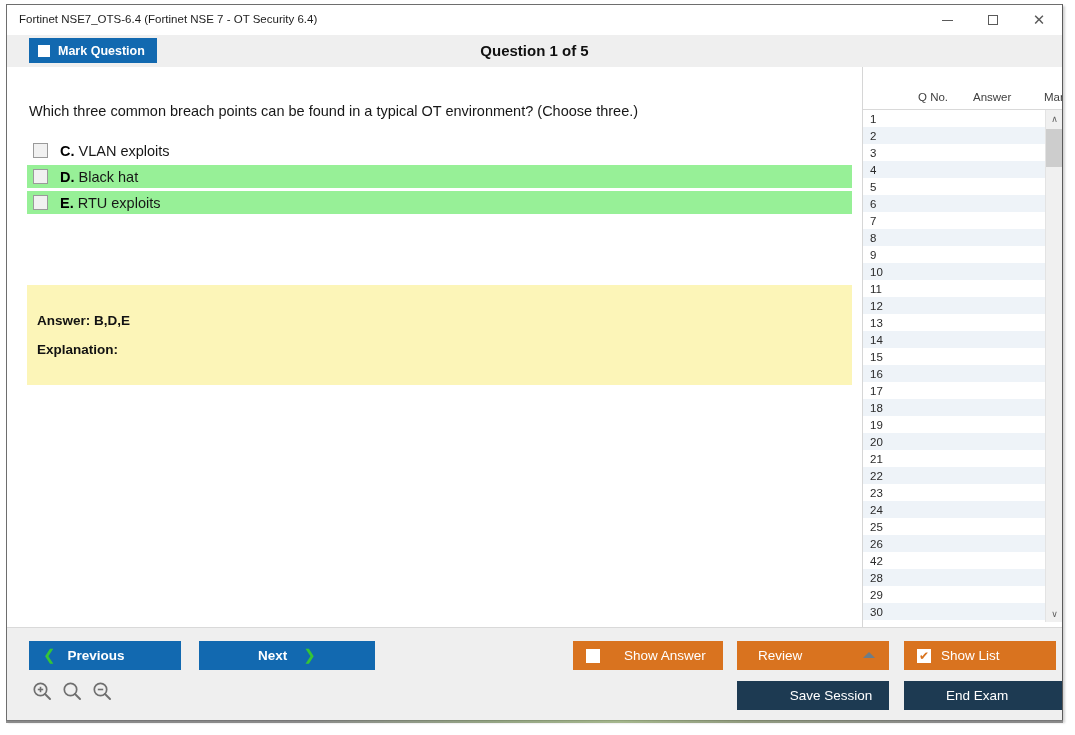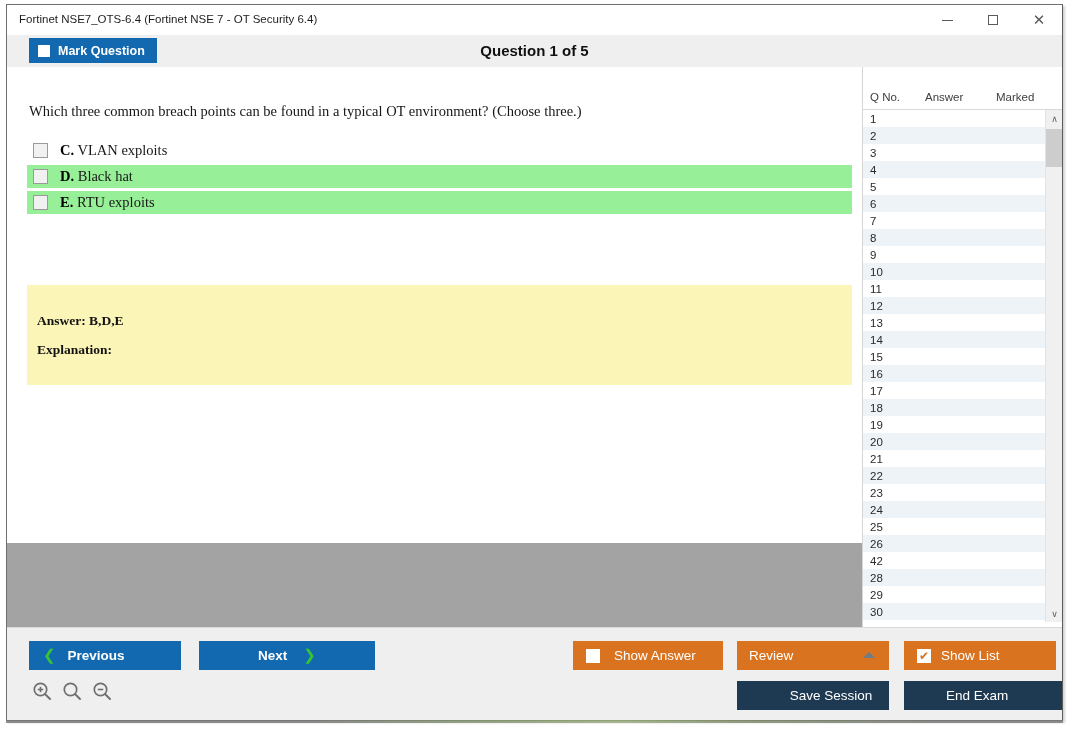--- a/index.html
+++ b/index.html
@@ -125,24 +125,23 @@
     color: #111111;
     pointer-events: none;
   }
 
   
   .content {
     position: absolute;
     left: 0;
     top: 62px;
     width: 855px;
-    height: 476px;
+    height: 560px;
     background: #ffffff;
     overflow: hidden;
-    font-family: Liberation Serif, serif;
   }
   .qtext {
     position: absolute;
     left: 22px;
     top: 36px;
     font-size: 14.5px;
     color: #171717;
     white-space: nowrap;
   }
   .options {
@@ -212,20 +211,21 @@
     width: 200px;
     height: 20px;
     border-bottom: 1px solid #d9d9d9;
     background: #ffffff;
   }
   .list-head span {
     position: absolute;
     top: 2px;
     font-size: 11.5px;
     color: #404040;
+    margin-left: 48px;
   }
   .lh-q { left: 7px; }
   .lh-a { left: 62px; }
   .lh-m { left: 133px; }
 
   .list-body {
     position: absolute;
     left: 0; top: 43px;
     width: 183px;
     height: 512px;
@@ -308,22 +308,22 @@
     white-space: nowrap;
   }
   .btn-blue { background: #1269b0; }
   .btn-orange { background: #d9731f; }
   .btn-navy { background: #1d3a52; padding-left: 42px; }
 
   .btn-prev { left: 22px; top: 13px; width: 152px; height: 29px; justify-content: flex-start; padding-left: 14px; gap: 12px; }
   .btn-next { left: 192px; top: 13px; width: 176px; height: 29px; justify-content: center; gap: 16px; }
   .chev { color: #36c536; font-size: 15px; font-weight: bold; font-family:"DejaVu Sans",sans-serif; line-height:1; }
 
-  .btn-showanswer { left: 566px; top: 13px; width: 150px; height: 29px; justify-content:flex-start; padding-left: 13px; gap: 14px; font-weight: normal; }
-  .btn-review { left: 730px; top: 13px; width: 152px; height: 29px; justify-content: flex-start; padding-left: 12px; font-weight: normal; }
+  .btn-showanswer { left: 566px; top: 13px; width: 150px; height: 29px; justify-content:flex-start; padding-left: 13px; gap: 24px; font-weight: normal; }
+  .btn-review { left: 730px; top: 13px; width: 152px; height: 29px; justify-content: flex-start; padding-left: 21px; font-weight: normal; }
   .btn-showlist { left: 897px; top: 13px; width: 152px; height: 29px; justify-content:flex-start; padding-left: 13px; gap: 10px; font-weight: normal; }
   .btn-save { left: 730px; top: 53px; width: 152px; height: 29px; justify-content: center; font-weight: normal; }
   .btn-end  { left: 897px; top: 53px; width: 160px; height: 29px; justify-content: flex-start; font-weight: normal; }
 
   .cb-white {
     width: 14px; height: 14px;
     background: #ffffff;
     display: inline-block;
     flex: none;
   }

